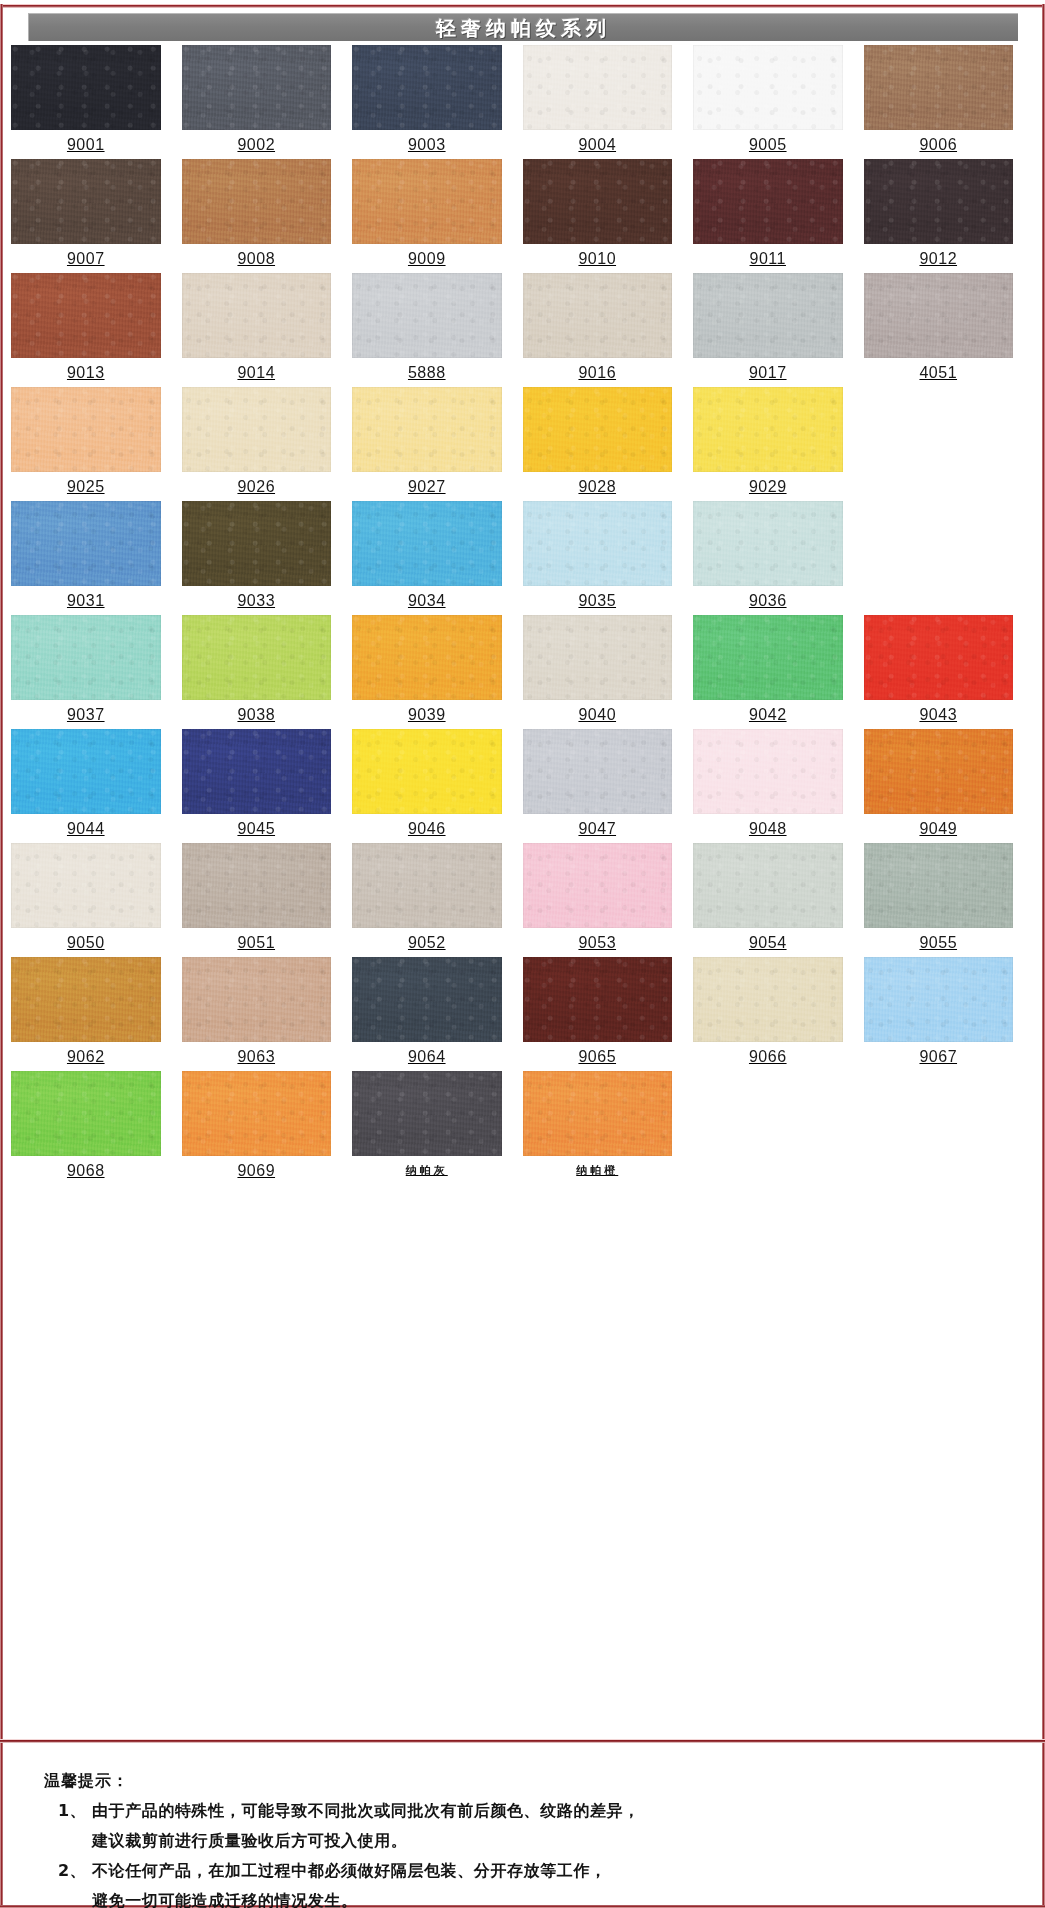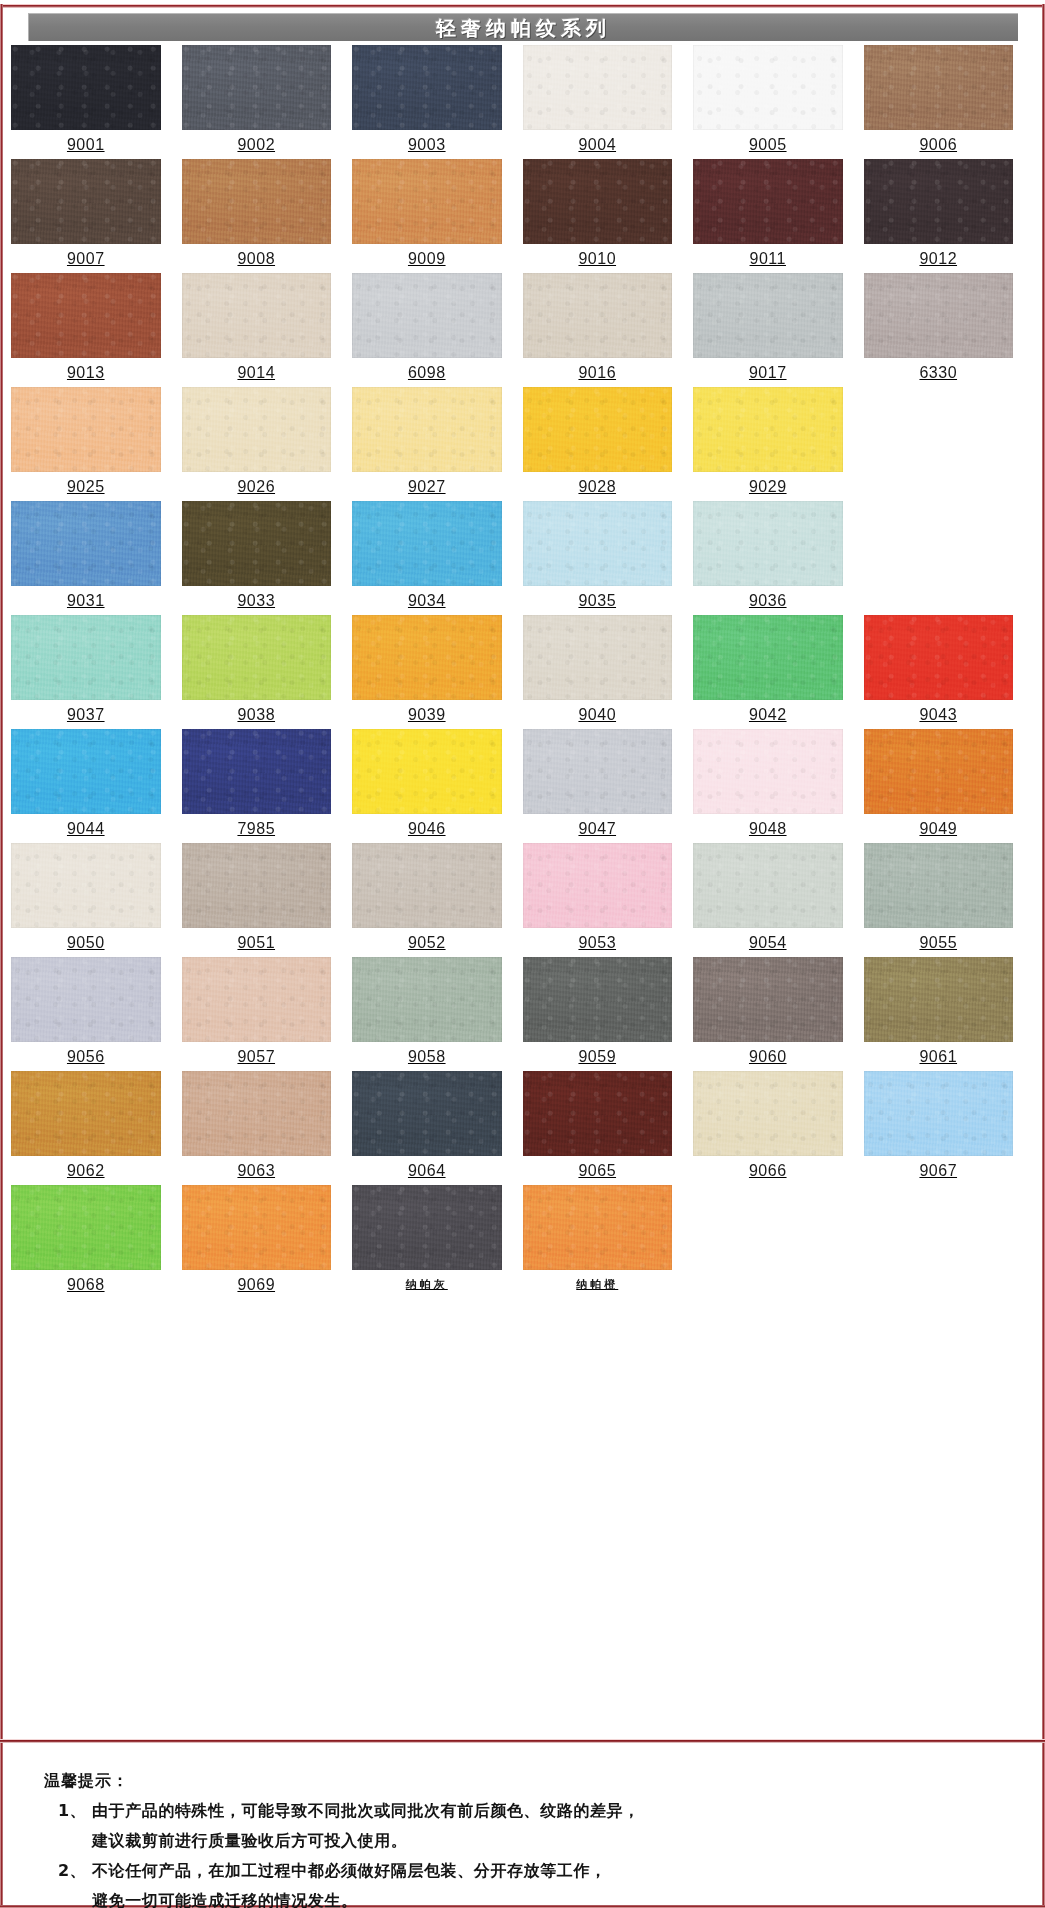--- a/index.html
+++ b/index.html
@@ -288,33 +288,33 @@
         <div class="cell">
           <div class="swatch" style="background-color: rgb(155, 79, 56);"></div>
           <div class="swatch-label">9013</div>
         </div>
         <div class="cell">
           <div class="swatch" style="background-color: rgb(222, 210, 194);"></div>
           <div class="swatch-label">9014</div>
         </div>
         <div class="cell">
           <div class="swatch" style="background-color: rgb(202, 205, 209);"></div>
-          <div class="swatch-label">6098</div>
+          <div class="swatch-label">5888</div>
         </div>
         <div class="cell">
           <div class="swatch" style="background-color: rgb(216, 207, 193);"></div>
           <div class="swatch-label">9016</div>
         </div>
         <div class="cell">
           <div class="swatch" style="background-color: rgb(189, 195, 196);"></div>
           <div class="swatch-label">9017</div>
         </div>
         <div class="cell">
           <div class="swatch" style="background-color: rgb(179, 168, 166);"></div>
-          <div class="swatch-label">6330</div>
+          <div class="swatch-label">4051</div>
         </div>
       </div>
       <div class="grid-row">
         <div class="cell">
           <div class="swatch" style="background-color: rgb(242, 188, 141);"></div>
           <div class="swatch-label">9025</div>
         </div>
         <div class="cell">
           <div class="swatch" style="background-color: rgb(236, 223, 192);"></div>
           <div class="swatch-label">9026</div>
@@ -380,21 +380,21 @@
           <div class="swatch-label">9043</div>
         </div>
       </div>
       <div class="grid-row">
         <div class="cell">
           <div class="swatch" style="background-color: rgb(63, 176, 227);"></div>
           <div class="swatch-label">9044</div>
         </div>
         <div class="cell">
           <div class="swatch" style="background-color: rgb(51, 60, 124);"></div>
-          <div class="swatch-label">7985</div>
+          <div class="swatch-label">9045</div>
         </div>
         <div class="cell">
           <div class="swatch" style="background-color: rgb(250, 224, 51);"></div>
           <div class="swatch-label">9046</div>
         </div>
         <div class="cell">
           <div class="swatch" style="background-color: rgb(200, 203, 210);"></div>
           <div class="swatch-label">9047</div>
         </div>
         <div class="cell">
@@ -423,46 +423,20 @@
           <div class="swatch" style="background-color: rgb(245, 197, 212);"></div>
           <div class="swatch-label">9053</div>
         </div>
         <div class="cell">
           <div class="swatch" style="background-color: rgb(207, 214, 207);"></div>
           <div class="swatch-label">9054</div>
         </div>
         <div class="cell">
           <div class="swatch" style="background-color: rgb(167, 181, 172);"></div>
           <div class="swatch-label">9055</div>
-        </div>
-      </div>
-      <div class="grid-row">
-        <div class="cell">
-          <div class="swatch" style="background-color: rgb(196, 198, 212);"></div>
-          <div class="swatch-label">9056</div>
-        </div>
-        <div class="cell">
-          <div class="swatch" style="background-color: rgb(226, 195, 176);"></div>
-          <div class="swatch-label">9057</div>
-        </div>
-        <div class="cell">
-          <div class="swatch" style="background-color: rgb(164, 181, 166);"></div>
-          <div class="swatch-label">9058</div>
-        </div>
-        <div class="cell">
-          <div class="swatch" style="background-color: rgb(95, 98, 96);"></div>
-          <div class="swatch-label">9059</div>
-        </div>
-        <div class="cell">
-          <div class="swatch" style="background-color: rgb(125, 113, 109);"></div>
-          <div class="swatch-label">9060</div>
-        </div>
-        <div class="cell">
-          <div class="swatch" style="background-color: rgb(142, 128, 86);"></div>
-          <div class="swatch-label">9061</div>
         </div>
       </div>
       <div class="grid-row">
         <div class="cell">
           <div class="swatch" style="background-color: rgb(201, 140, 58);"></div>
           <div class="swatch-label">9062</div>
         </div>
         <div class="cell">
           <div class="swatch" style="background-color: rgb(205, 168, 143);"></div>
           <div class="swatch-label">9063</div>

